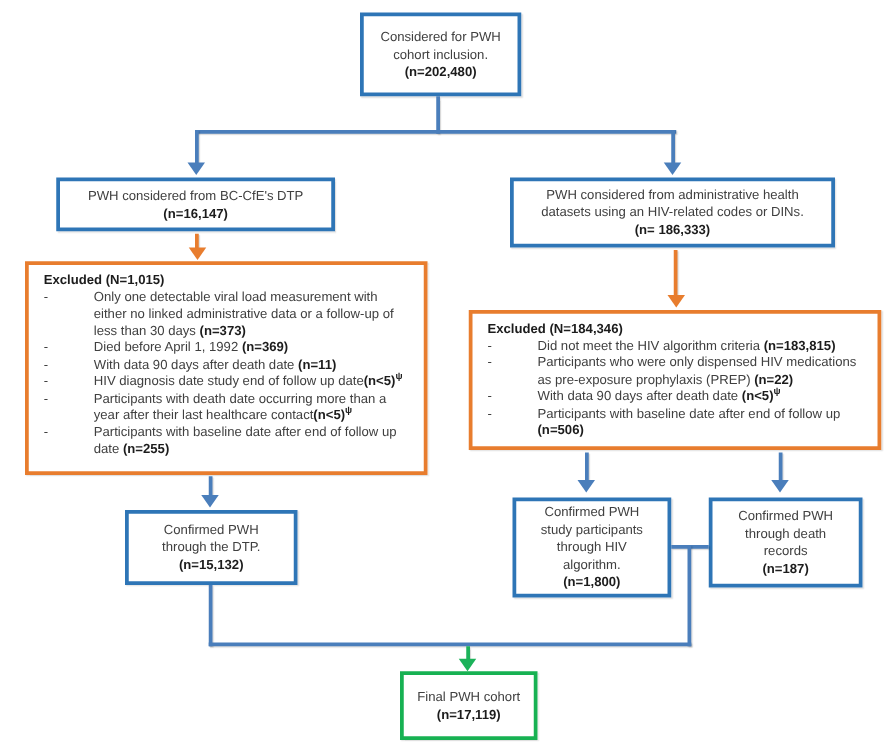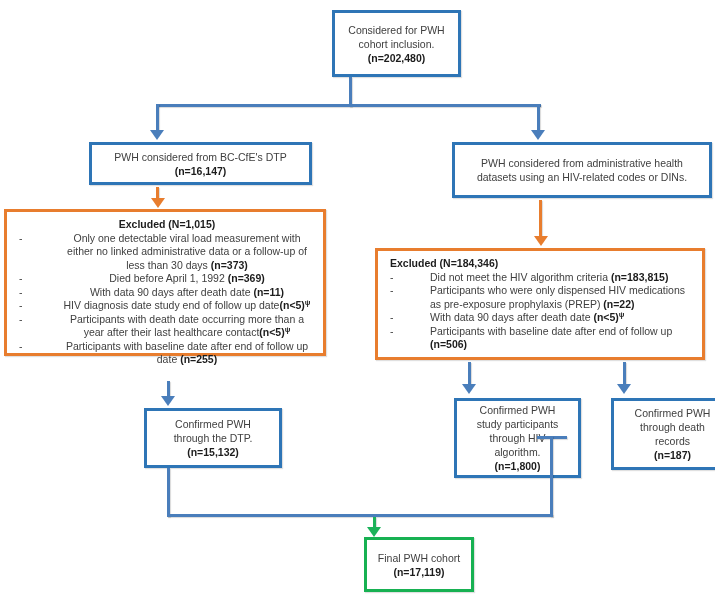--- a/index.html
+++ b/index.html
@@ -5,21 +5,21 @@
   html,body{margin:0;padding:0;background:#ffffff;}
   #canvas{
     position:relative;width:715px;height:595px;background:#ffffff;overflow:hidden;
     font-family:"Liberation Sans", sans-serif;color:#404040;
   }
   .box{
     position:absolute;background:#ffffff;border:3px solid #2E75B6;box-sizing:border-box;
     font-size:10.5px;line-height:14px;
     box-shadow:1px 1px 1px rgba(0,0,0,0.12);
   }
-  .node{display:flex;flex-direction:column;justify-content:center;text-align:center;padding:2px 4px;margin-left:44px;}
+  .node{display:flex;flex-direction:column;justify-content:center;text-align:center;padding:2px 4px;}
   .node .nval{font-weight:bold;color:#1c1c1c;}
   .orangeb{border-color:#E87D2E;}
   .greenb{border-color:#17B152;}
   .exc{padding:6px 8px 4px 12px;line-height:13.5px;}
   .exc-title{font-weight:bold;color:#1c1c1c;}
   .exc-item{position:relative;padding-left:40px;}
   .exc-item .dash{position:absolute;left:0;top:0;}
   .b{font-weight:bold;color:#1c1c1c;}
   sup{font-size:7.5px;line-height:0;}
   .line{position:absolute;background:#4A7EBB;box-shadow:1px 1px 1px rgba(0,0,0,0.15);}
@@ -43,23 +43,24 @@
     </div>
 
   <div class="box node" style="left:45px;top:142px;width:223px;height:43px;text-align:center;">
       <div>PWH considered from BC-CfE's DTP</div>
       <div class="nval">(n=16,147)</div>
     </div>
 
   <div class="box node" style="left:408px;top:142px;width:260px;height:56px;">
       <div>PWH considered from administrative health</div>
       <div>datasets using an HIV-related codes or DINs.</div>
+      <div class="nval">(n= 186,333)</div>
     </div>
 
-  <div class="box exc orangeb" style="left:4px;top:209px;width:322px;height:147px;text-align:center;">
+  <div class="box exc orangeb" style="left:20px;top:209px;width:322px;height:171px;">
     <div class="exc-title">Excluded (N=1,015)</div>
     <div>
         <div class="exc-item"><span class="dash">-</span><span>Only one detectable viral load measurement with either no linked administrative data or a follow-up of less than 30 days </span><span class="b">(n=373)</span></div>
         <div class="exc-item"><span class="dash">-</span><span>Died before April 1, 1992 </span><span class="b">(n=369)</span></div>
         <div class="exc-item"><span class="dash">-</span><span>With data 90 days after death date </span><span class="b">(n=11)</span></div>
         <div class="exc-item"><span class="dash">-</span><span>HIV diagnosis date study end of follow up date</span><span class="b">(n&lt;5)</span><sup class="b">ψ</sup></div>
         <div class="exc-item"><span class="dash">-</span><span>Participants with death date occurring more than a year after their last healthcare contact</span><span class="b">(n&lt;5)</span><sup class="b">ψ</sup></div>
         <div class="exc-item"><span class="dash">-</span><span>Participants with baseline date after end of follow up date </span><span class="b">(n=255)</span></div>
       </div>
   </div>

